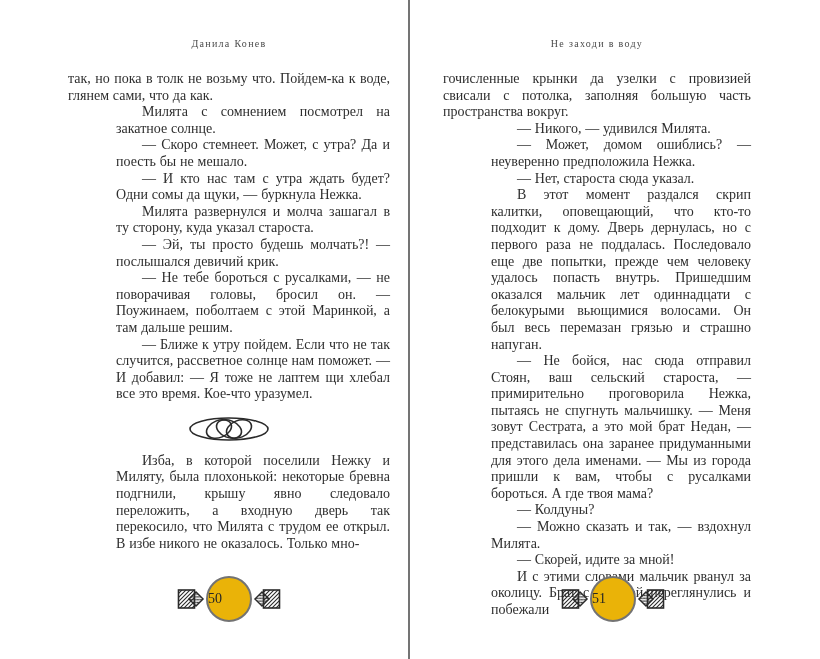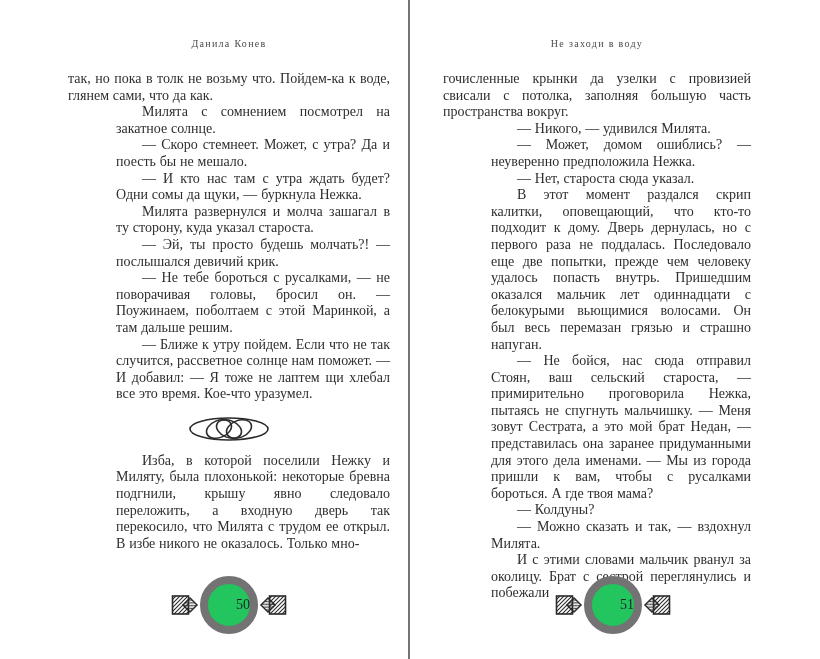--- a/index.html
+++ b/index.html
@@ -33,23 +33,23 @@
   .page-body p.ind { text-indent:26px;margin-left:48px; }
 
   .ornament { text-align:center; margin:11px 0 9px 0; line-height:0; }
 
   .medallion {
     position:absolute; top:576px; display:flex; align-items:center; justify-content:center;
   }
   .page-left  .medallion { left:68px; width:322px; }
   .page-right .medallion { left:49px; width:308px; }
   .pagenum-circle {
-    width:42px; height:42px; border:8px solid #737373; border-radius:50%;
-    display:flex; align-items:center; justify-content:flex-end;
-    background:#22c55e; z-index:1; margin:0 -3px;
+    width:42px; height:42px; border:2px solid #737373; border-radius:50%;
+    display:flex; align-items:center; justify-content:flex-start;
+    background:#eab308; z-index:1; margin:0 -3px;
   }
   .pagenum-circle span { font-size:14px; color:#262626; }
   .knot { display:block; line-height:0; }
   .defs-holder { position:absolute; width:0; height:0; overflow:hidden; }
 </style>
 </head>
 <body>
 
 <svg class="defs-holder" aria-hidden="true">
   <defs>
@@ -110,20 +110,21 @@
 
   <div class="page-body">
     <p>гочисленные крынки да узелки с провизией свисали с потолка, заполняя большую часть пространства вокруг.</p>
     <p class="ind">— Никого, — удивился Милята.</p>
     <p class="ind">— Может, домом ошиблись? — неуверенно предположила Нежка.</p>
     <p class="ind">— Нет, староста сюда указал.</p>
     <p class="ind">В этот момент раздался скрип калитки, оповещающий, что кто-то подходит к дому. Дверь дернулась, но с первого раза не поддалась. Последовало еще две попытки, прежде чем человеку удалось попасть внутрь. Пришедшим оказался мальчик лет одиннадцати с белокурыми вьющимися волосами. Он был весь перемазан грязью и страшно напуган.</p>
     <p class="ind">— Не бойся, нас сюда отправил Стоян, ваш сельский староста, — примирительно проговорила Нежка, пытаясь не спугнуть мальчишку. — Меня зовут Сестрата, а это мой брат Недан, — представилась она заранее придуманными для этого дела именами. — Мы из города пришли к вам, чтобы с русалками бороться. А где твоя мама?</p>
     <p class="ind">— Колдуны?</p>
     <p class="ind">— Можно сказать и так, — вздохнул Милята.</p>
+    <p class="ind">— Скорей, идите за мной!</p>
     <p class="ind">И с этими словами мальчик рванул за околицу. Брат с сестрой переглянулись и побежали</p>
   </div>
 
   <div class="medallion">
     <span class="knot">
       <svg width="32" height="24" viewBox="0 0 32 24">
         <rect x="1.5" y="3" width="16" height="18" fill="url(#weave)" stroke="#2a2a2a" stroke-width="1.6"></rect>
         <rect x="14" y="7" width="10" height="10" fill="url(#weave)" stroke="#2a2a2a" stroke-width="1.4" transform="rotate(45 19 12)"></rect>
       </svg>
     </span>

